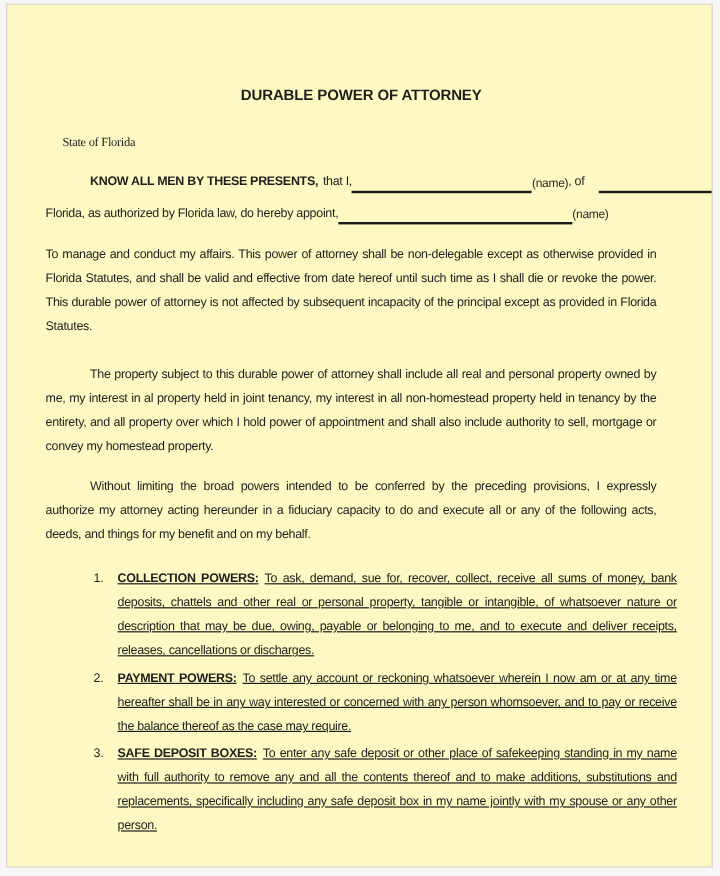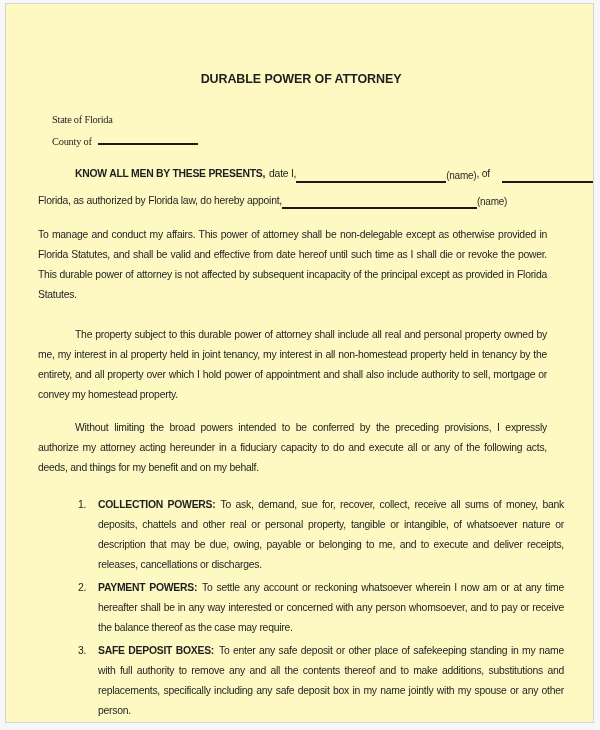--- a/index.html
+++ b/index.html
@@ -79,41 +79,37 @@
     margin: 16px 17px 0 0;
     text-align: justify;
     line-height: 20px;
   }
   .para.p2 { margin-top: 20px; text-indent: 37px; }
   .para.p3 { margin-top: 13px; text-indent: 37px; }
   .powers-list { margin: 17px 0 0 40px; }
   .item { display: flex; margin-top: 3px; }
   .item:first-child { margin-top: 0; }
   .item .num { width: 20px; flex: none; line-height: 20px; }
-  .item .ibody { flex: 1; text-align: justify; line-height: 20px; }
+  .item .ibody { flex: 1; text-align: justify; line-height: 20px; text-decoration: underline; }
   .item .ihead { font-weight: 700; margin-right: 5px; }
 </style>
 </head>
 <body>
 
 <div class="page">
 
   <h1 class="title">DURABLE POWER OF ATTORNEY</h1>
 
   <div class="state-block">
     <div class="line">State of Florida</div>
-    <div class="line">
-      <span>County of</span>
-      <span class="blank-inline"></span>
-    </div>
   </div>
 
   <div class="presents-row">
     <span class="seg bold">KNOW ALL MEN BY THESE PRESENTS,</span>
-    <span class="seg">date I,</span>
+    <span class="seg">that I,</span>
     <span class="fill name-fill">
       <span class="blank-line"></span>
       <span class="blank-label">(name)</span>
     </span>
     <span class="seg mid">, of</span>
     <span class="fill county-fill">
       <span class="blank-line"></span>
       <span class="blank-label">(deposit)</span>
     </span>
     <span class="seg">,</span>

